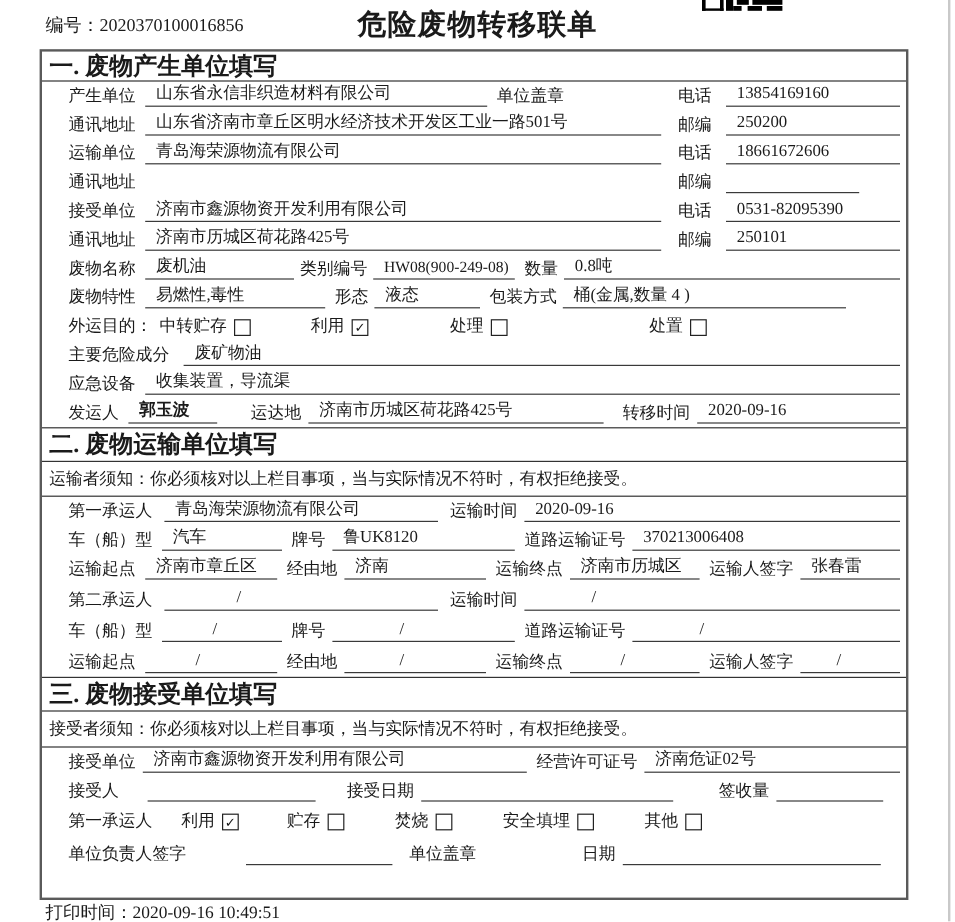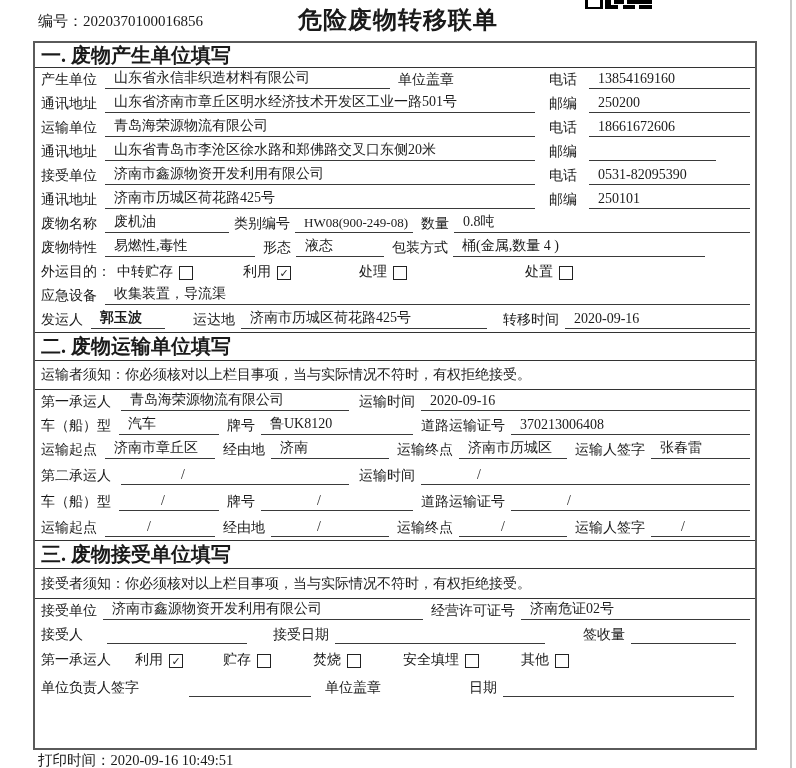--- a/index.html
+++ b/index.html
@@ -26,21 +26,21 @@
   .form{position:absolute;left:33px;top:41px;width:724px;height:709px;
         border:2px solid #5a5a5a;box-sizing:border-box;
         display:flex;flex-direction:column;}
   .sec-head{flex:none;display:flex;align-items:center;padding-left:6px;
             font-weight:bold;font-size:20px;box-sizing:border-box;}
   .sec-head.h1{height:25px;border-bottom:1.5px solid #333;}
   .sec-head.h23{border-top:1.5px solid #333;border-bottom:1.5px solid #333;}
   .notice{flex:none;display:flex;align-items:center;padding-left:6px;
           border-bottom:1.5px solid #333;box-sizing:border-box;}
   .row{flex:none;display:flex;align-items:flex-end;
-       padding:0 5px 3px 6px;box-sizing:border-box;white-space:nowrap;}
+       padding:0 5px 3px 22px;box-sizing:border-box;white-space:nowrap;}
   .lbl{flex:none;padding-top:2px;}
   .u{border-bottom:1px solid #3a3a3a;min-height:17px;box-sizing:border-box;
      padding:0 4px 1px 9px;overflow:hidden;}
   .grow{flex:1 1 auto;}
   .fix{flex:0 0 auto;}
   .lcol{flex:none;width:508px;display:flex;align-items:flex-end;}
   .rcol{flex:1;display:flex;align-items:flex-end;}
   .cb{flex:none;width:12px;height:12px;border:1.5px solid #222;margin:0 0 1px 6px;
       display:inline-flex;align-items:center;justify-content:center;
       font-size:11px;line-height:11px;font-family:"DejaVu Sans",sans-serif;}
@@ -97,21 +97,20 @@
     </div>
     <div class="rcol">
       <span class="lbl" style="width:34px;margin-right:6px;">电话</span>
       <span class="u grow">18661672606</span>
     </div>
   </div>
 
   <div class="row" style="height:24px;">
     <div class="lcol">
       <span class="lbl" style="width:64px;">通讯地址</span>
-      <span class="u grow" style="margin-right:14px;">山东省青岛市李沧区徐水路和郑佛路交叉口东侧20米</span>
     </div>
     <div class="rcol">
       <span class="lbl" style="width:34px;margin-right:6px;">邮编</span>
       <span class="u grow" style="margin-right:34px;"></span>
     </div>
   </div>
 
   <div class="row" style="height:24px;">
     <div class="lcol">
       <span class="lbl" style="width:64px;">接受单位</span>
@@ -173,20 +172,24 @@
         </span>
     </span>
     <span class="opt" style="margin-left:118px;">
       <span class="lbl">处置</span>
       <span class="cb">
           <span></span>
         </span>
     </span>
   </div>
 
+  <div class="row" style="height:24px;">
+    <span class="lbl" style="width:96px;">主要危险成分</span>
+    <span class="u grow">废矿物油</span>
+  </div>
 
 
   <div class="row" style="height:24px;">
     <span class="lbl" style="width:64px;">应急设备</span>
     <span class="u grow">收集装置，导流渠</span>
   </div>
 
   <div class="row" style="height:24px;">
     <span class="lbl" style="width:50px;">发运人</span>
     <span class="u fix" style="width:74px;font-weight:bold;">郭玉波</span>

